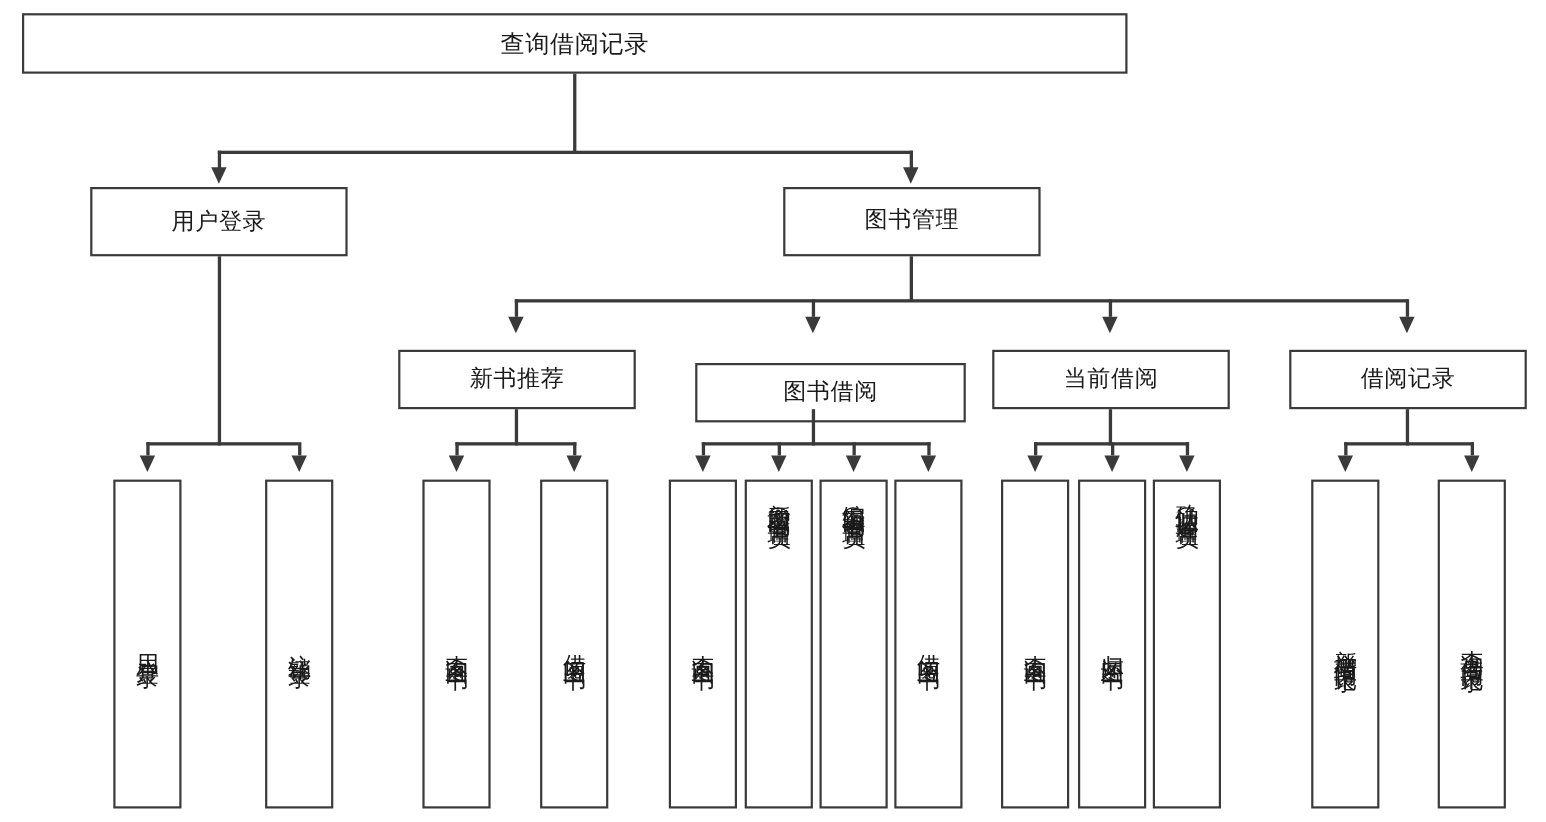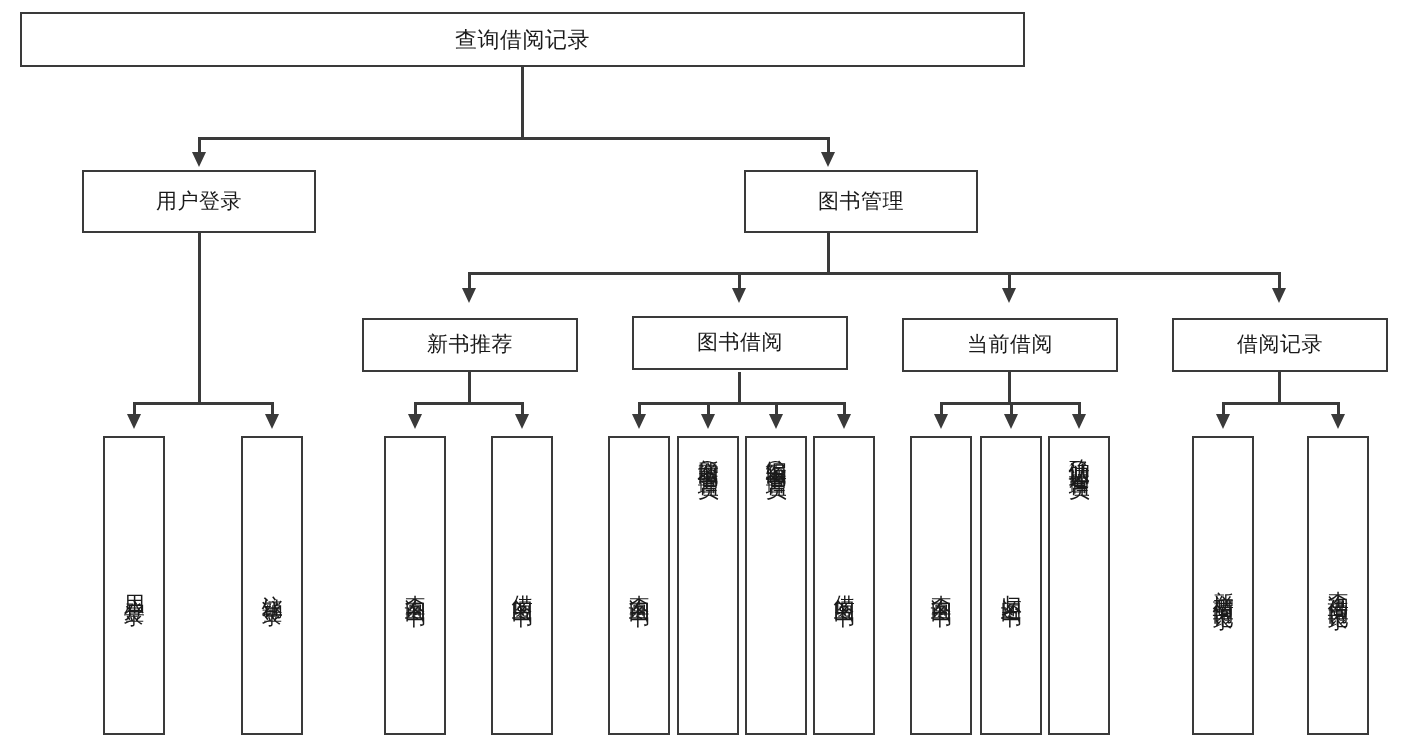--- a/index.html
+++ b/index.html
@@ -90,21 +90,21 @@
   <div class="ln v" style="left:198px;top:137px;height:17px;"></div>
   <div class="arrow" style="left:192px;top:152px;"></div>
 
   <div class="ln v" style="left:827px;top:137px;height:17px;"></div>
   <div class="arrow" style="left:821px;top:152px;"></div>
 
   <div class="node horiz" style="left:82px;top:170px;width:234px;height:63px;">
     <span>用户登录</span>
   </div>
 
-  <div class="node horiz" style="left:744px;top:170px;width:234px;height:63px;">
+  <div class="node horiz" style="left:712px;top:170px;width:234px;height:63px;font-family:Liberation Mono, monospace;">
     <span>图书管理</span>
   </div>
 
   <div class="ln v" style="left:198px;top:233px;height:172px;"></div>
   <div class="ln h" style="left:133px;top:402px;width:138px;"></div>
   <div class="ln v" style="left:133px;top:402px;height:12px;"></div>
   <div class="arrow" style="left:127px;top:414px;"></div>
   <div class="ln v" style="left:271px;top:402px;height:12px;"></div>
   <div class="arrow" style="left:265px;top:414px;"></div>
 
@@ -115,21 +115,21 @@
   <div class="ln v" style="left:738px;top:272px;height:16px;"></div>
   <div class="arrow" style="left:732px;top:288px;"></div>
   <div class="ln v" style="left:1008px;top:272px;height:16px;"></div>
   <div class="arrow" style="left:1002px;top:288px;"></div>
   <div class="ln v" style="left:1278px;top:272px;height:16px;"></div>
   <div class="arrow" style="left:1272px;top:288px;"></div>
 
   <div class="node horiz" style="left:362px;top:318px;width:216px;height:54px;">
     <span>新书推荐</span>
   </div>
-  <div class="node horiz" style="left:632px;top:316px;width:216px;height:54px;">
+  <div class="node horiz" style="left:632px;top:330px;width:246px;height:54px;">
     <span>图书借阅</span>
   </div>
   <div class="node horiz" style="left:1172px;top:318px;width:216px;height:54px;">
     <span>借阅记录</span>
   </div>
   <div class="node horiz" style="left:902px;top:318px;width:216px;height:54px;">
     <span>当前借阅</span>
   </div>
 
   <div class="ln v" style="left:468px;top:372px;height:33px;"></div>

